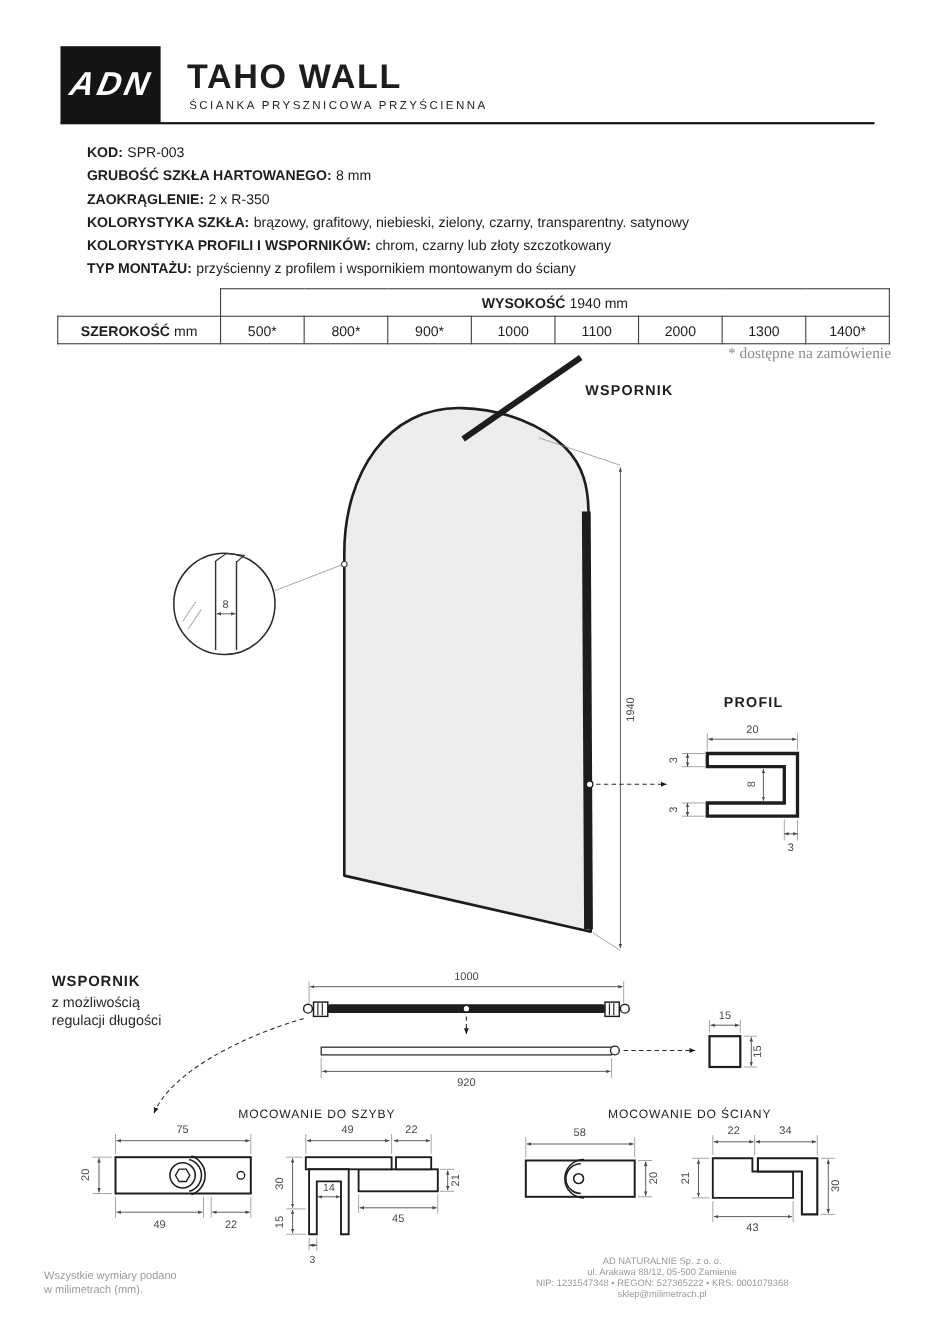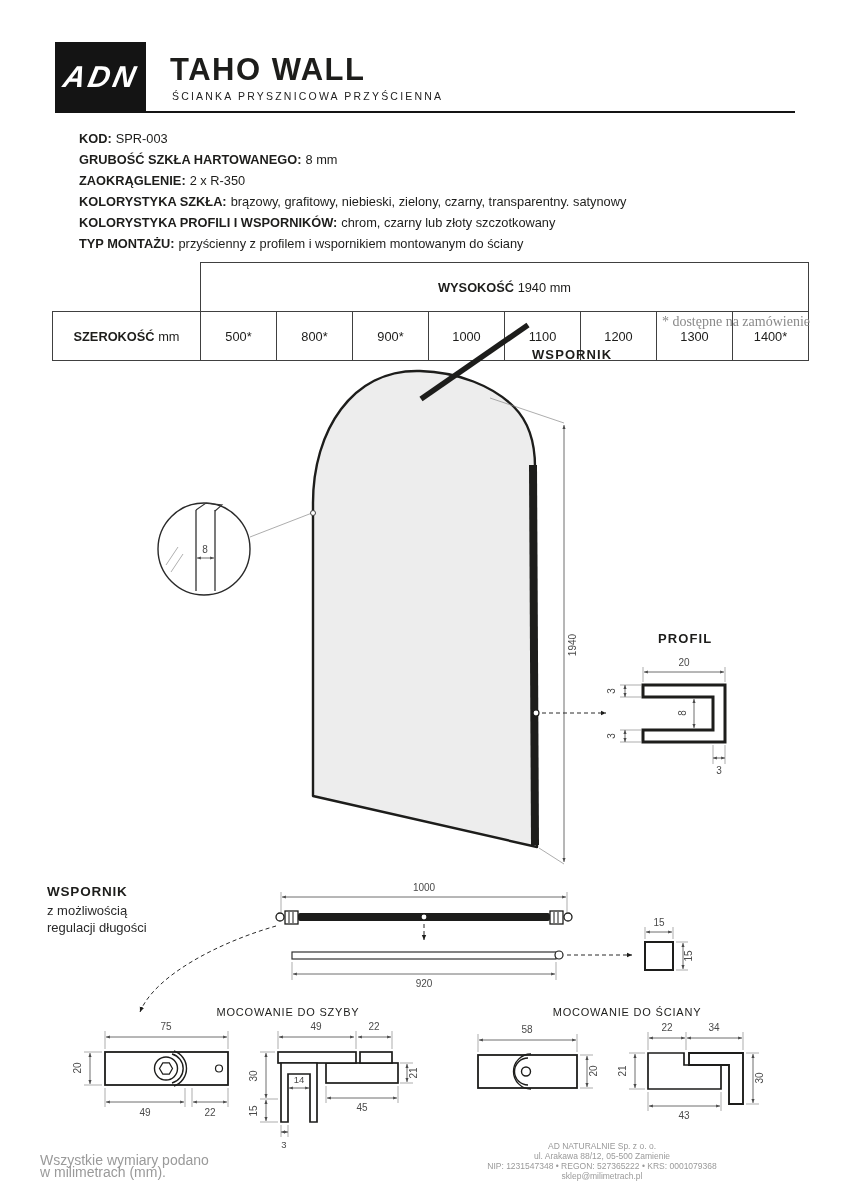--- a/index.html
+++ b/index.html
@@ -11,40 +11,40 @@
   .logo-text{color:#fff;font-weight:700;font-style:italic;font-size:30px;letter-spacing:3px;
              transform:skewX(-12deg);}
   .title{position:absolute;left:170px;top:52px;font-size:31px;font-weight:700;letter-spacing:1.5px;}
   .subtitle{position:absolute;left:172px;top:90px;font-size:10.5px;letter-spacing:2.2px;color:#222;}
   .header-rule{position:absolute;left:55px;top:111px;width:740px;height:2px;background:#141414;}
   
   .specs{position:absolute;left:55px;top:128px;font-size:12.8px;line-height:21px;margin-left:24px;}
   .spec-line b{margin-right:4px;}
   
   table.sizes{position:absolute;left:52px;top:262px;border-collapse:collapse;table-layout:fixed;}
-  table.sizes td{border:1px solid #404040;height:24px;text-align:center;font-size:12.8px;padding:12px;}
+  table.sizes td{border:1px solid #404040;height:24px;text-align:center;font-size:12.8px;padding:0;}
   table.sizes td.noborder{border:none;}
   table.sizes td.whead{font-weight:400;}
   .footnote{position:absolute;left:510px;top:314px;width:300px;text-align:right;
             font-size:14px;color:#8a8a8a;font-family:Liberation Serif, serif;}
   
   svg{position:absolute;left:0;overflow:visible;}
   .ext{stroke:#8a8a8a;stroke-width:0.7;}
   .dimline{stroke:#4a4a4a;stroke-width:0.8;}
   .dash{stroke:#2b2b2b;stroke-width:1;stroke-dasharray:4 3;fill:none;}
   text.sv-dim{font:10px "Liberation Sans",sans-serif;fill:#4a4a4a;text-anchor:middle;}
   text.sv-dim-s{font:9.5px "Liberation Sans",sans-serif;fill:#4a4a4a;text-anchor:middle;}
   text.sv-label{font:700 13px "Liberation Sans",sans-serif;fill:#1d1d1b;letter-spacing:1.1px;}
   text.sv-cap{font:11px "Liberation Sans",sans-serif;fill:#1d1d1b;letter-spacing:.8px;text-anchor:middle;}
   .shape{fill:#fff;stroke:#1d1d1b;}
   
   .bracket-head{position:absolute;left:47px;top:884px;font-size:13.5px;font-weight:700;letter-spacing:.8px;}
   .bracket-sub{position:absolute;left:47px;font-size:13px;color:#2a2a2a;}
   
-  .foot-note{position:absolute;left:40px;top:1155px;font-size:14px;line-height:11.5px;color:#9a9a9a;}
+  .foot-note{position:absolute;left:40px;top:1155px;font-size:10px;line-height:11.5px;color:#9a9a9a;}
   .foot-company{position:absolute;right:37px;top:1141px;width:420px;text-align:center;
                 font-size:8.5px;line-height:10px;color:#9a9a9a;}
 </style>
 </head>
 <body>
 
 <div class="page">
 
   <div class="header-rule"></div>
   <div class="logo-box">
@@ -78,21 +78,21 @@
     <tr>
       <td>
         <b>SZEROKOŚĆ</b>
         <span>mm</span>
       </td>
       <td class="whead">500*</td>
       <td class="whead">800*</td>
       <td class="whead">900*</td>
       <td class="whead">1000</td>
       <td class="whead">1100</td>
-      <td class="whead">1200</td>
+      <td class="whead">2000</td>
       <td class="whead">1300</td>
       <td class="whead">1400*</td>
     </tr>
   </tbody>
     </table>
   <div class="footnote">* dostępne na zamówienie</div>
 
   <svg style="top:315px" width="849" height="575" viewBox="0 0 849 575">
     <defs>
       <marker id="ar1" viewBox="0 0 8 8" refX="6" refY="3" markerWidth="6.5" markerHeight="6.5" orient="auto-start-reverse">

